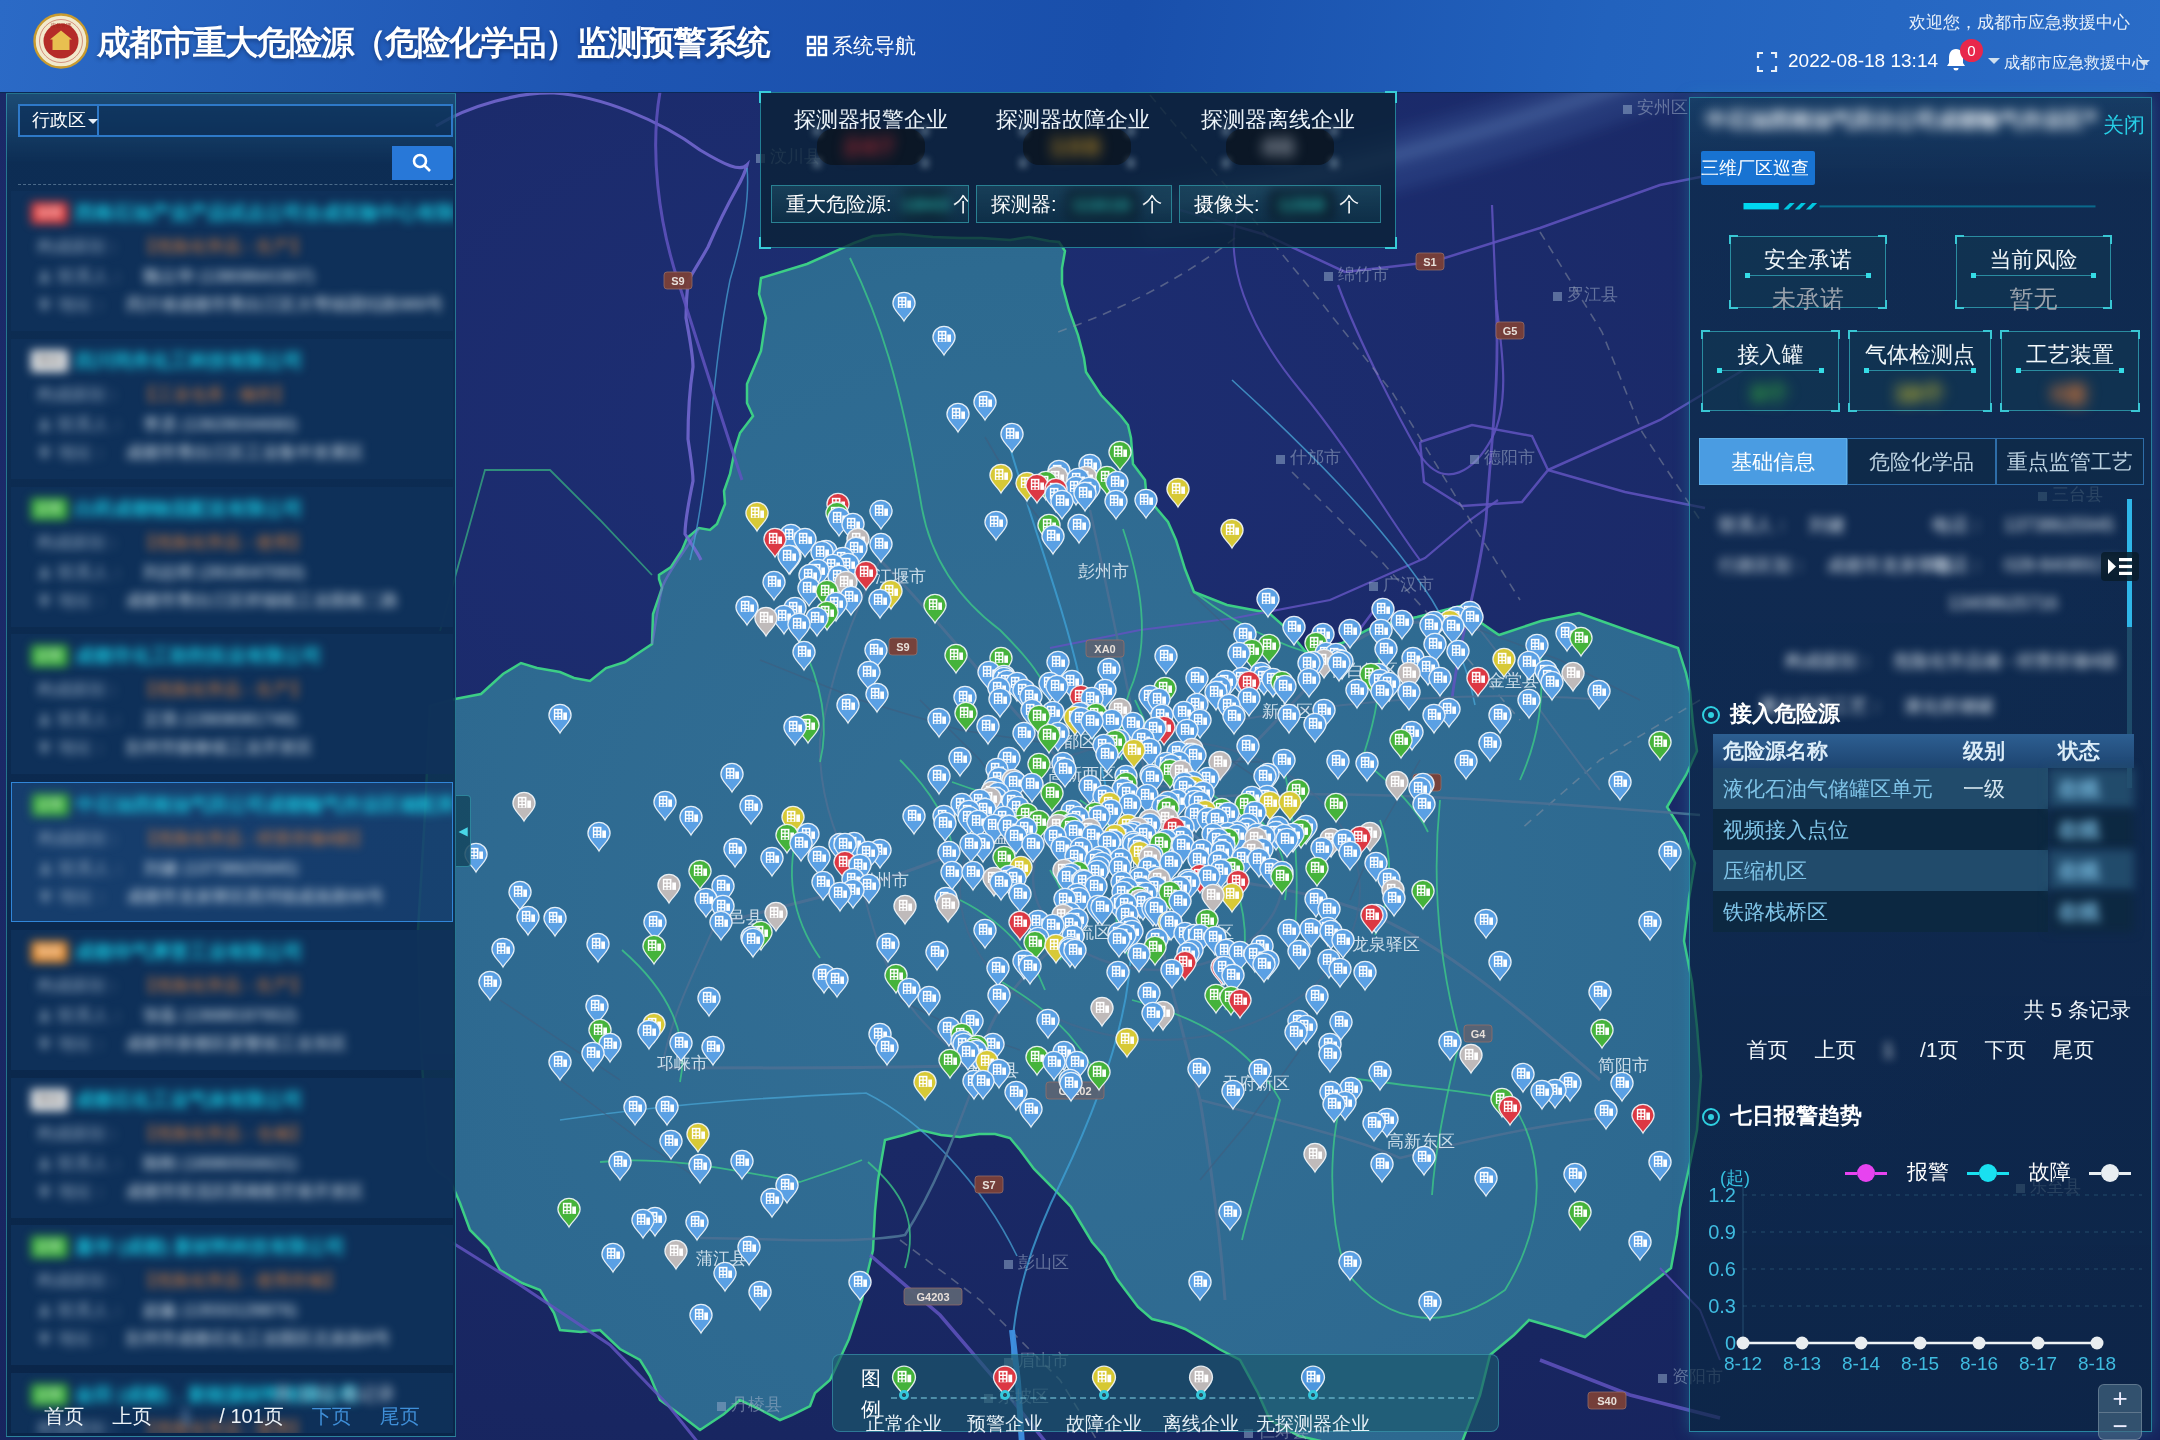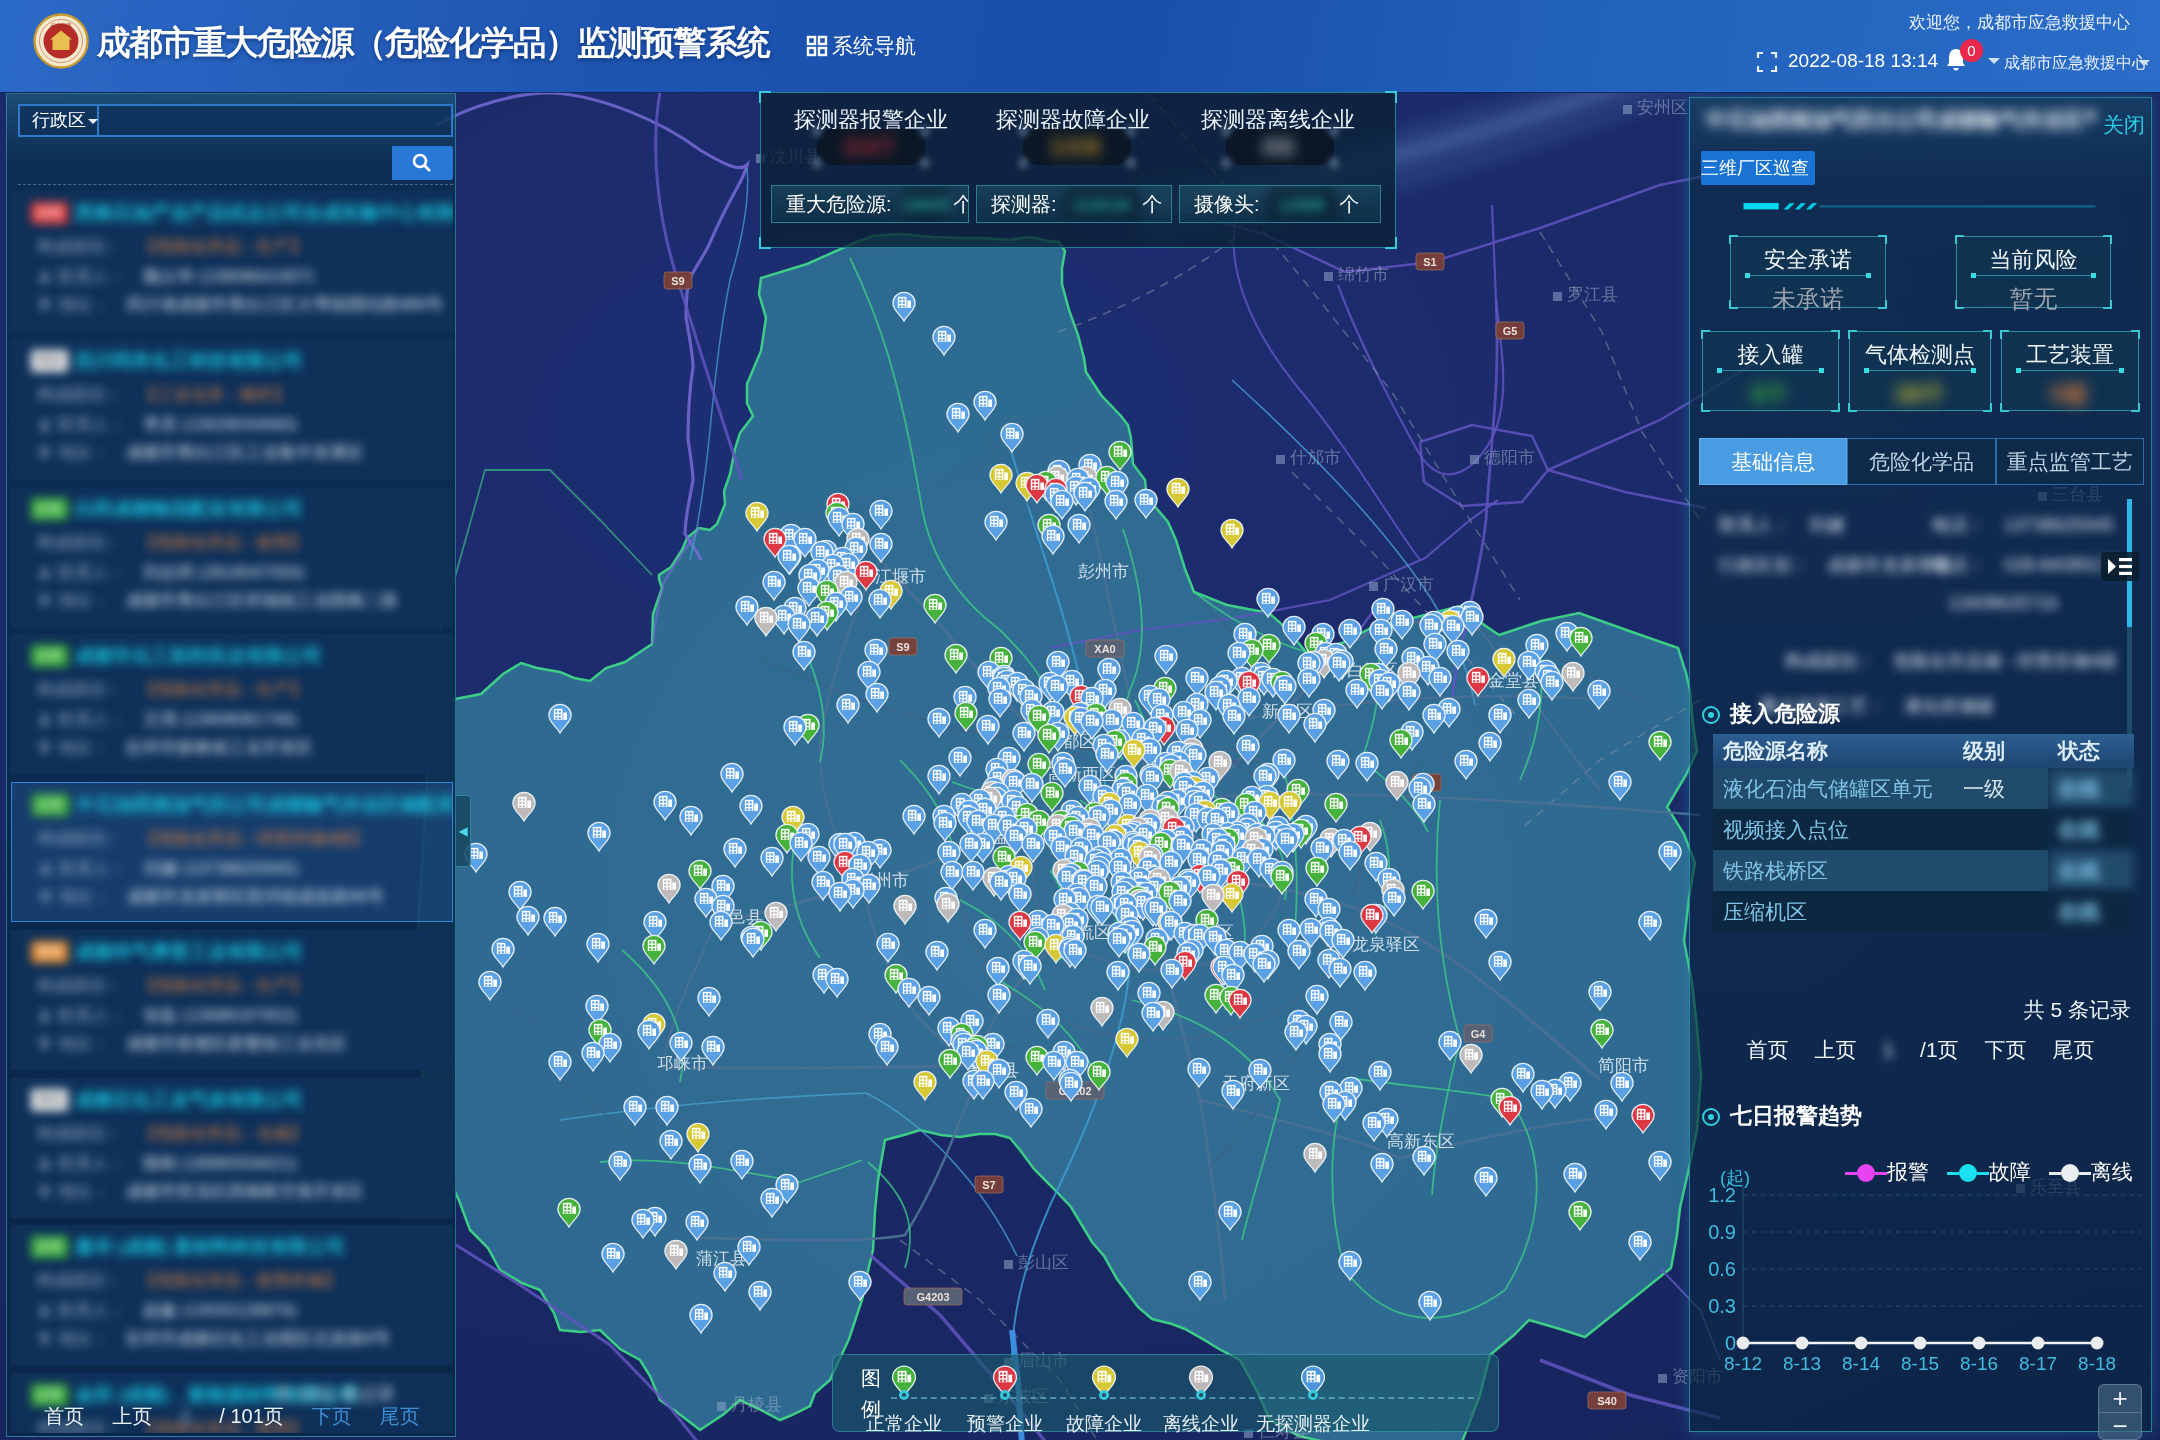--- a/index.html
+++ b/index.html
@@ -77,21 +77,21 @@
 table.haz{position:absolute;left:23px;top:636px;width:421px;border-collapse:collapse;font-size:21px}
 table.haz th{background:linear-gradient(180deg,#2d5f92,#1d4470);color:#dcedf8;font-weight:bold;text-align:left;height:34px;padding-left:10px}
 table.haz td{height:41px;color:#7fc4e8;padding-left:10px}
 table.haz tr:nth-child(odd) td{background:rgba(13,40,64,.88)}
 table.haz tr:nth-child(even) td{background:rgba(36,80,112,.88)}
 .stat{color:#3fae4f;font-weight:bold}
 #rp .cnt{position:absolute;right:20px;top:898px;font-size:21px;color:#f0f6fa}
 #rp .pg2{position:absolute;left:0;top:938px;width:100%;text-align:center;font-size:21px;color:#f0f6fa}
 #rp .pg2 span{margin:0 13px}
 .leg2{position:absolute;top:1060px;left:155px;font-size:21px;color:#fff;white-space:nowrap}
-.leg2 span{margin:0 12px 0 0}
+.leg2 span{margin:0 12px 0 20px}
 .leg2 b{display:inline-block;width:18px;height:18px;border-radius:50%;vertical-align:-3px}
 .leg2 i{display:inline-block;width:12px;height:3px;vertical-align:4px}
 .chart-yl{position:absolute;left:30px;top:1068px;font-size:18px;color:#35c0e0}
 
 #lg{position:absolute;left:832px;top:1354px;width:667px;height:78px;background:rgba(28,88,108,.66);border:1px solid rgba(80,200,220,.4);border-radius:8px}
 #lg .tt{position:absolute;left:28px;top:8px;width:22px;font-size:20px;color:#fff;line-height:31px}
 #lg .item{position:absolute;top:56px;font-size:19px;color:#e8f1f7;transform:translateX(-50%);white-space:nowrap}
 #lg svg.pin{position:absolute;top:9px}
 #lg .dashln{position:absolute;left:58px;right:24px;top:42px;border-top:2px dashed rgba(120,200,220,.55)}
 #lg .ring{position:absolute;top:35px;width:10px;height:10px;border:3px solid #35c8dc;border-radius:50%;background:rgba(8,40,60,.8);transform:translateX(-50%)}
@@ -1412,26 +1412,26 @@
           <td>液化石油气储罐区单元</td>
           <td style="color:#d8e8f2">一级</td>
           <td class="stat blur5">在线</td>
         </tr>
   <tr>
           <td>视频接入点位</td>
           <td></td>
           <td class="stat blur5">在线</td>
         </tr>
   <tr>
-          <td>铁路栈桥区</td>
+          <td>压缩机区</td>
           <td></td>
           <td class="stat blur5">在线</td>
         </tr>
   <tr>
-          <td>压缩机区</td>
+          <td>铁路栈桥区</td>
           <td></td>
           <td class="stat blur5">在线</td>
         </tr>
  </tbody>
     </table>
  <div class="cnt">共 5 条记录</div>
  <div class="pg2"><span>首页</span><span>上页</span><span class="blur5">1</span><span>/1页</span><span>下页</span><span>尾页</span></div>
  <div class="sech" style="top:1003px"><span class="radio"><i></i></span>七日报警趋势</div>
  <div class="leg2">
   <i style="background:#e743f0"></i><b style="background:#e743f0"></b><i style="background:#e743f0"></i><span>报警</span>

